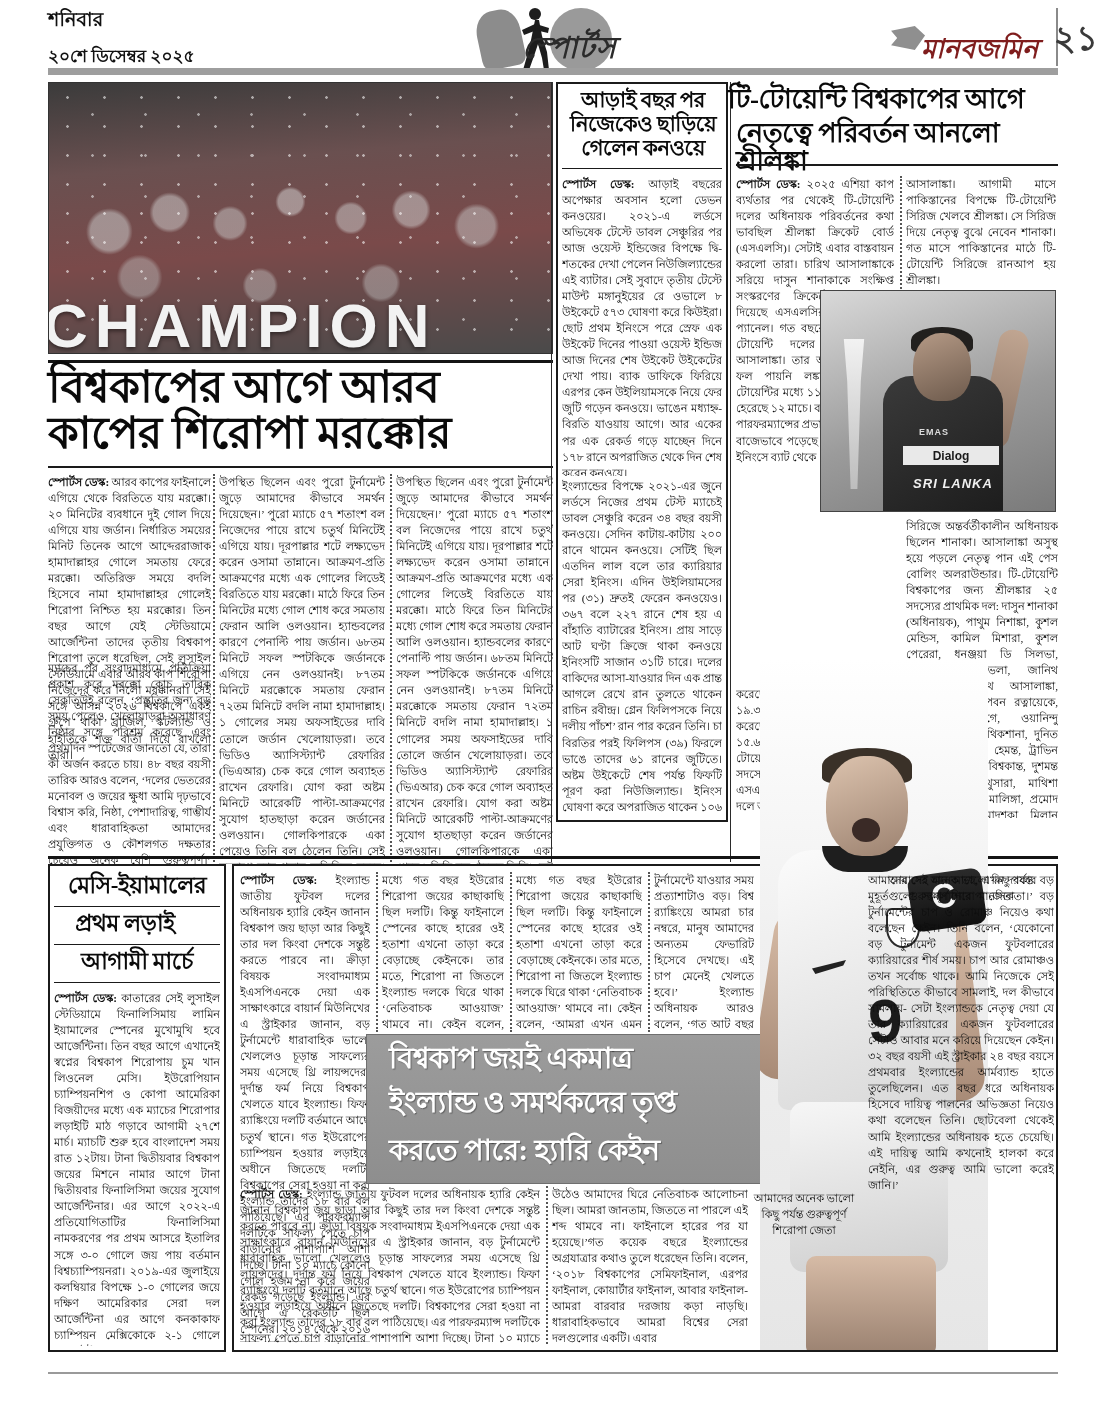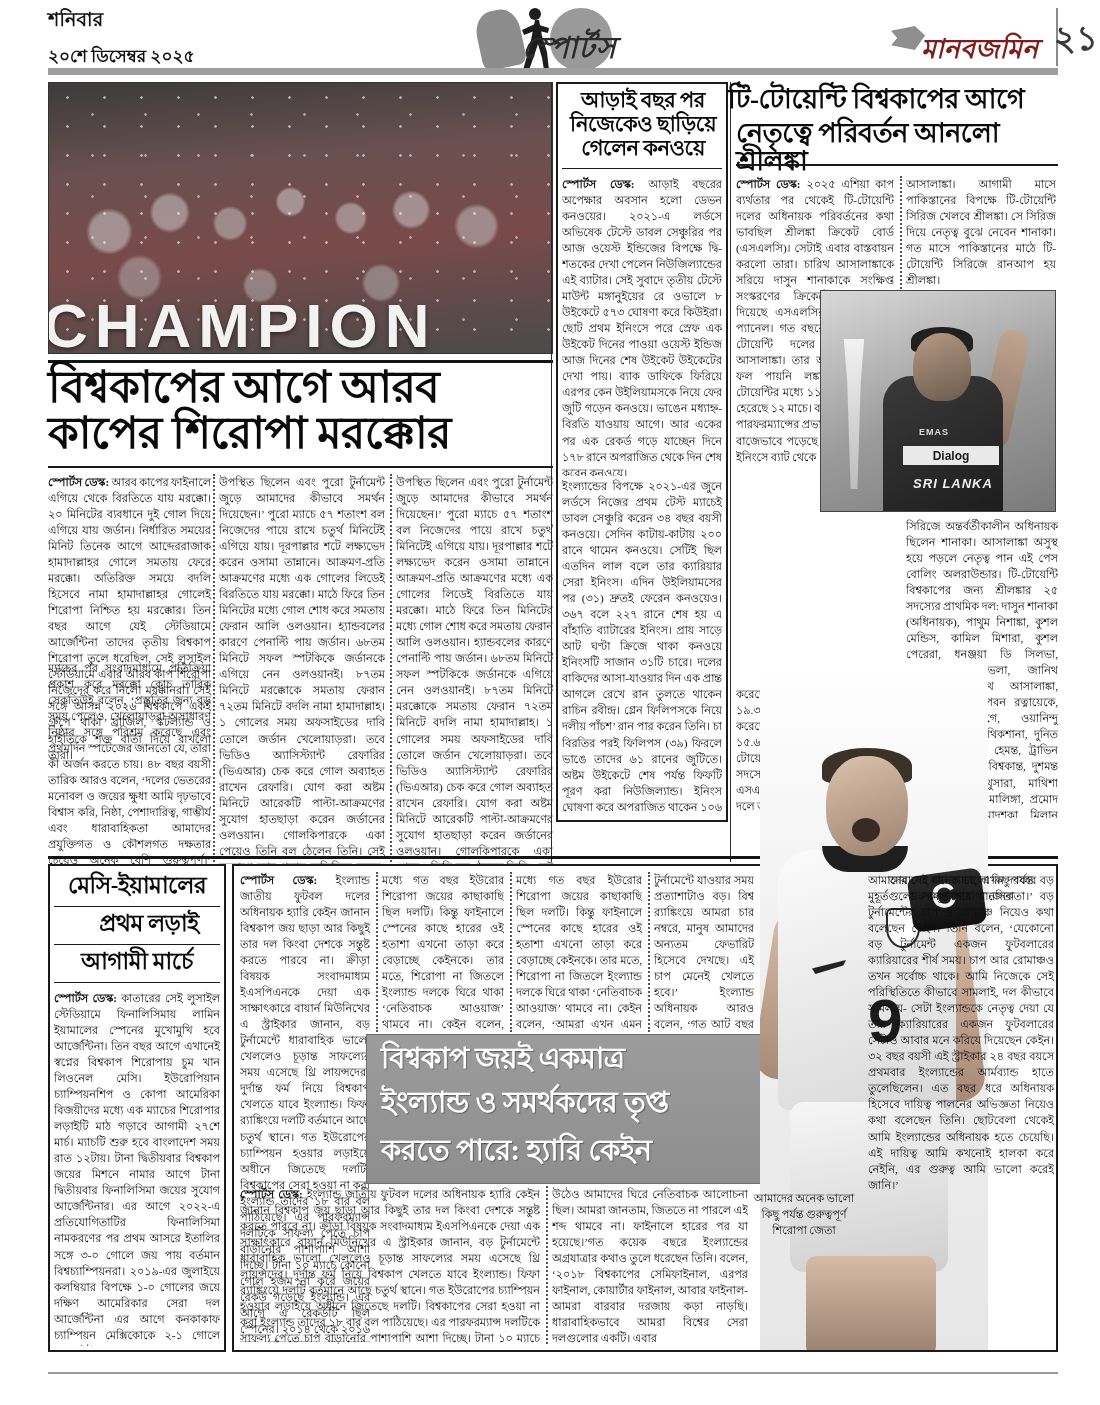--- a/index.html
+++ b/index.html
@@ -254,21 +254,21 @@
   
   #box-conway { position:absolute; left:556px; top:82px; width:172px; height:740px;
                 border: 2px solid #1b1b1b; }
 
   .kane-banner {
     position:absolute; left:0px; top:158px; width:438px; height:160px;
     background: linear-gradient(180deg,#9c9c9c,#8e8e8e);
     border: 1px solid #6f6f6f;
   }
   .kane-banner .bt {
-    position:absolute; left: 14px; color:#ffffff; font-weight:700;
+    position:absolute; left: 22px; color:#ffffff; font-weight:700;
     font-size: 29px; line-height: 1.1; letter-spacing: -0.5px;
     text-shadow: 1px 1px 1px rgba(0,0,0,.35);
   }
   .bottom-frame { position:absolute; left:232px; top:864px; width:826px; height:488px; border:2px solid #1b1b1b; }
   .messi-frame  { position:absolute; left:48px; top:864px; width:178px; height:488px; border:2px solid #1b1b1b; }
   .page-bottom-rule { position:absolute; left:48px; top:1372px; width:1010px; height:2px; background:#9a9a9a; }
 </style>
 </head>
 <body>
 
@@ -353,21 +353,21 @@
   </div>
 
   <div class="col" style="left:906px; top:518px; width:152px; height:300px;">সিরিজে অন্তর্বর্তীকালীন অধিনায়ক ছিলেন শানাকা। আসালাঙ্কা অসুস্থ হয়ে পড়লে নেতৃত্ব পান এই পেস বোলিং অলরাউন্ডার। টি-টোয়েন্টি বিশ্বকাপের জন্য শ্রীলঙ্কার ২৫ সদস্যের প্রাথমিক দল: দাসুন শানাকা (অধিনায়ক), পাথুম নিশাঙ্কা, কুশল মেন্ডিস, কামিল মিশারা, কুশল পেরেরা, ধনঞ্জয়া ডি সিলভা, নিরোশান ডিকভেলা, জানিথ লিয়ানাগে, চারিথ আসালাঙ্কা, কামিন্দু মেন্ডিস, পবন রত্নায়েকে, সাহান আরাচিগে, ওয়ানিন্দু হাসারাঙ্গা, মাহিশ থিকশানা, দুনিত ভেল্লালাগে, দুশান হেমন্ত, ট্রাভিন ম্যাথু, বিজয়াকান্ত বিশ্বকান্ত, দুশমন্ত চামিরা, নুয়ান থুসারা, মাথিশা পাতিরানা, এসান মালিঙ্গা, প্রমোদ মাদুশান, এসান মাদুশকা, মিলান রত্নায়েকে।</div>
   <div class="col" style="left:736px; top:686px; width:158px; height:135px;">করেছেন ৩৬৮ রান। ব্যাটিং গড় ১৯.৩৬। স্ট্রাইকরেট ১৩৫.২৯। ফিফটি করেছেন মাত্র একটি। চলতি বছর ১৫.৬০ গড়ে করেছেন ১৫৬ রান। টি-টোয়েন্টি বিশ্বকাপের জন্য ২৫ সদস্যের প্রাথমিক দল দিয়েছে এসএলসি। অধিনায়কত্ব হারালেও সে দলে আছেন</div>
 
   <div class="hrule2" style="left:48px; top:856px; width:1010px;"></div>
 
   <div class="messi-frame"></div>
   <div class="hl" style="left:54px; top:874px; width:166px; font-size:23px; text-align:center;">মেসি-ইয়ামালের</div>
   <div class="hrule" style="left:54px; top:906px; width:166px;"></div>
-  <div class="hl" style="left:66px; top:912px; width:166px; font-size:23px; text-align:center;">প্রথম লড়াই</div>
+  <div class="hl" style="left:42px; top:912px; width:166px; font-size:23px; text-align:center;">প্রথম লড়াই</div>
   <div class="hrule" style="left:54px; top:944px; width:166px;"></div>
   <div class="hl" style="left:54px; top:950px; width:166px; font-size:23px; text-align:center;">আগামী মার্চে</div>
   <div class="hrule" style="left:54px; top:982px; width:166px;"></div>
   <div class="col" style="left:54px; top:990px; width:166px; height:356px;"><b>স্পোর্টস ডেস্ক:</b> কাতারের সেই লুসাইল স্টেডিয়ামে ফিনালিসিমায় লামিন ইয়ামালের স্পেনের মুখোমুখি হবে আর্জেন্টিনা। তিন বছর আগে এখানেই স্বপ্নের বিশ্বকাপ শিরোপায় চুম খান লিওনেল মেসি। ইউরোপিয়ান চ্যাম্পিয়নশিপ ও কোপা আমেরিকা বিজয়ীদের মধ্যে এক ম্যাচের শিরোপার লড়াইটি মাঠ গড়াবে আগামী ২৭শে মার্চ। ম্যাচটি শুরু হবে বাংলাদেশ সময় রাত ১২টায়। টানা দ্বিতীয়বার বিশ্বকাপ জয়ের মিশনে নামার আগে টানা দ্বিতীয়বার ফিনালিসিমা জয়ের সুযোগ আর্জেন্টিনার। এর আগে ২০২২-এ প্রতিযোগিতাটির ফিনালিসিমা নামকরণের পর প্রথম আসরে ইতালির সঙ্গে ৩-০ গোলে জয় পায় বর্তমান বিশ্বচ্যাম্পিয়নরা। ২০১৯-এর জুলাইয়ে কলম্বিয়ার বিপক্ষে ১-০ গোলের জয়ে দক্ষিণ আমেরিকার সেরা দল আর্জেন্টিনা এর আগে কনকাকাফ চ্যাম্পিয়ন মেক্সিকোকে ২-১ গোলে জয়ে ইউরোপের সেরা জেতে স্পেন। সেই সুবাদে আবার ফিনালিসিমায় মুখোমুখি হবে এই মহাদেশের দুই চ্যাম্পিয়ন।</div>
 
   <div class="bottom-frame"></div>
 
   <div class="col" style="left:240px; top:872px; width:130px; height:470px;"><b>স্পোর্টস ডেস্ক:</b> ইংল্যান্ড জাতীয় ফুটবল দলের অধিনায়ক হ্যারি কেইন জানান বিশ্বকাপ জয় ছাড়া আর কিছুই তার দল কিংবা দেশকে সন্তুষ্ট করতে পারবে না। ক্রীড়া বিষয়ক সংবাদমাধ্যম ইএসপিএনকে দেয়া এক সাক্ষাৎকারে বায়ার্ন মিউনিখের এ স্ট্রাইকার জানান, বড় টুর্নামেন্টে ধারাবাহিক ভালো খেললেও চূড়ান্ত সাফল্যের সময় এসেছে থ্রি লায়ন্সদের। দুর্দান্ত ফর্ম নিয়ে বিশ্বকাপ খেলতে যাবে ইংল্যান্ড। ফিফা র‌্যাঙ্কিংয়ে দলটি বর্তমানে আছে চতুর্থ স্থানে। গত ইউরোপের চ্যাম্পিয়ন হওয়ার লড়াইয়ে অধীনে জিতেছে দলটি। বিশ্বকাপের সেরা হওয়া না করা ইংল্যান্ড তাদের ১৮ বার বল পাঠিয়েছে। এর পারফরম্যান্স দলটিকে সাফল্য পেতে চাপ বাড়ানোর পাশাপাশি আশা দিচ্ছে। টানা ১০ ম্যাচে কোনো গোল হজম না করে জয়ের রেকর্ড গড়েছে ইংল্যান্ড। এর আগে এ রেকর্ডটি ছিল স্পেনের। ২০১৪ থেকে ২০১৬ সাল পর্যন্ত কোনো গোল হজম না করে টানা ১০ ম্যাচে জিতেছিল তারা। নতুন এ রেকর্ড গড়ার পর বড় শিরোপার খোঁজে ইংল্যান্ড। ১৯৬৬ সালের পর এখনো বড় কোনো শিরোপা আসেনি তাদের ঘরে। এর</div>
   <div class="dotline" style="left:376px; top:872px; height:160px;"></div>
   <div class="col" style="left:382px; top:872px; width:122px; height:160px;">মধ্যে গত বছর ইউরোর শিরোপা জয়ের কাছাকাছি ছিল দলটি। কিন্তু ফাইনালে স্পেনের কাছে হারের ওই হতাশা এখনো তাড়া করে বেড়াচ্ছে কেইনকে। তার মতে, শিরোপা না জিতলে ইংল্যান্ড দলকে ঘিরে থাকা ‘নেতিবাচক আওয়াজ’ থামবে না। কেইন বলেন, ‘আমরা এখন এমন একপর্যায়ে আছি, যেখানে জয় ছাড়া আর কিছুই আমাদের কিংবা দেশের মানুষকে সন্তুষ্ট করতে পারবে না। গত ইউরোতে আমরা সেটা কিছুটা বুঝেছি। ফাইনালে</div>

